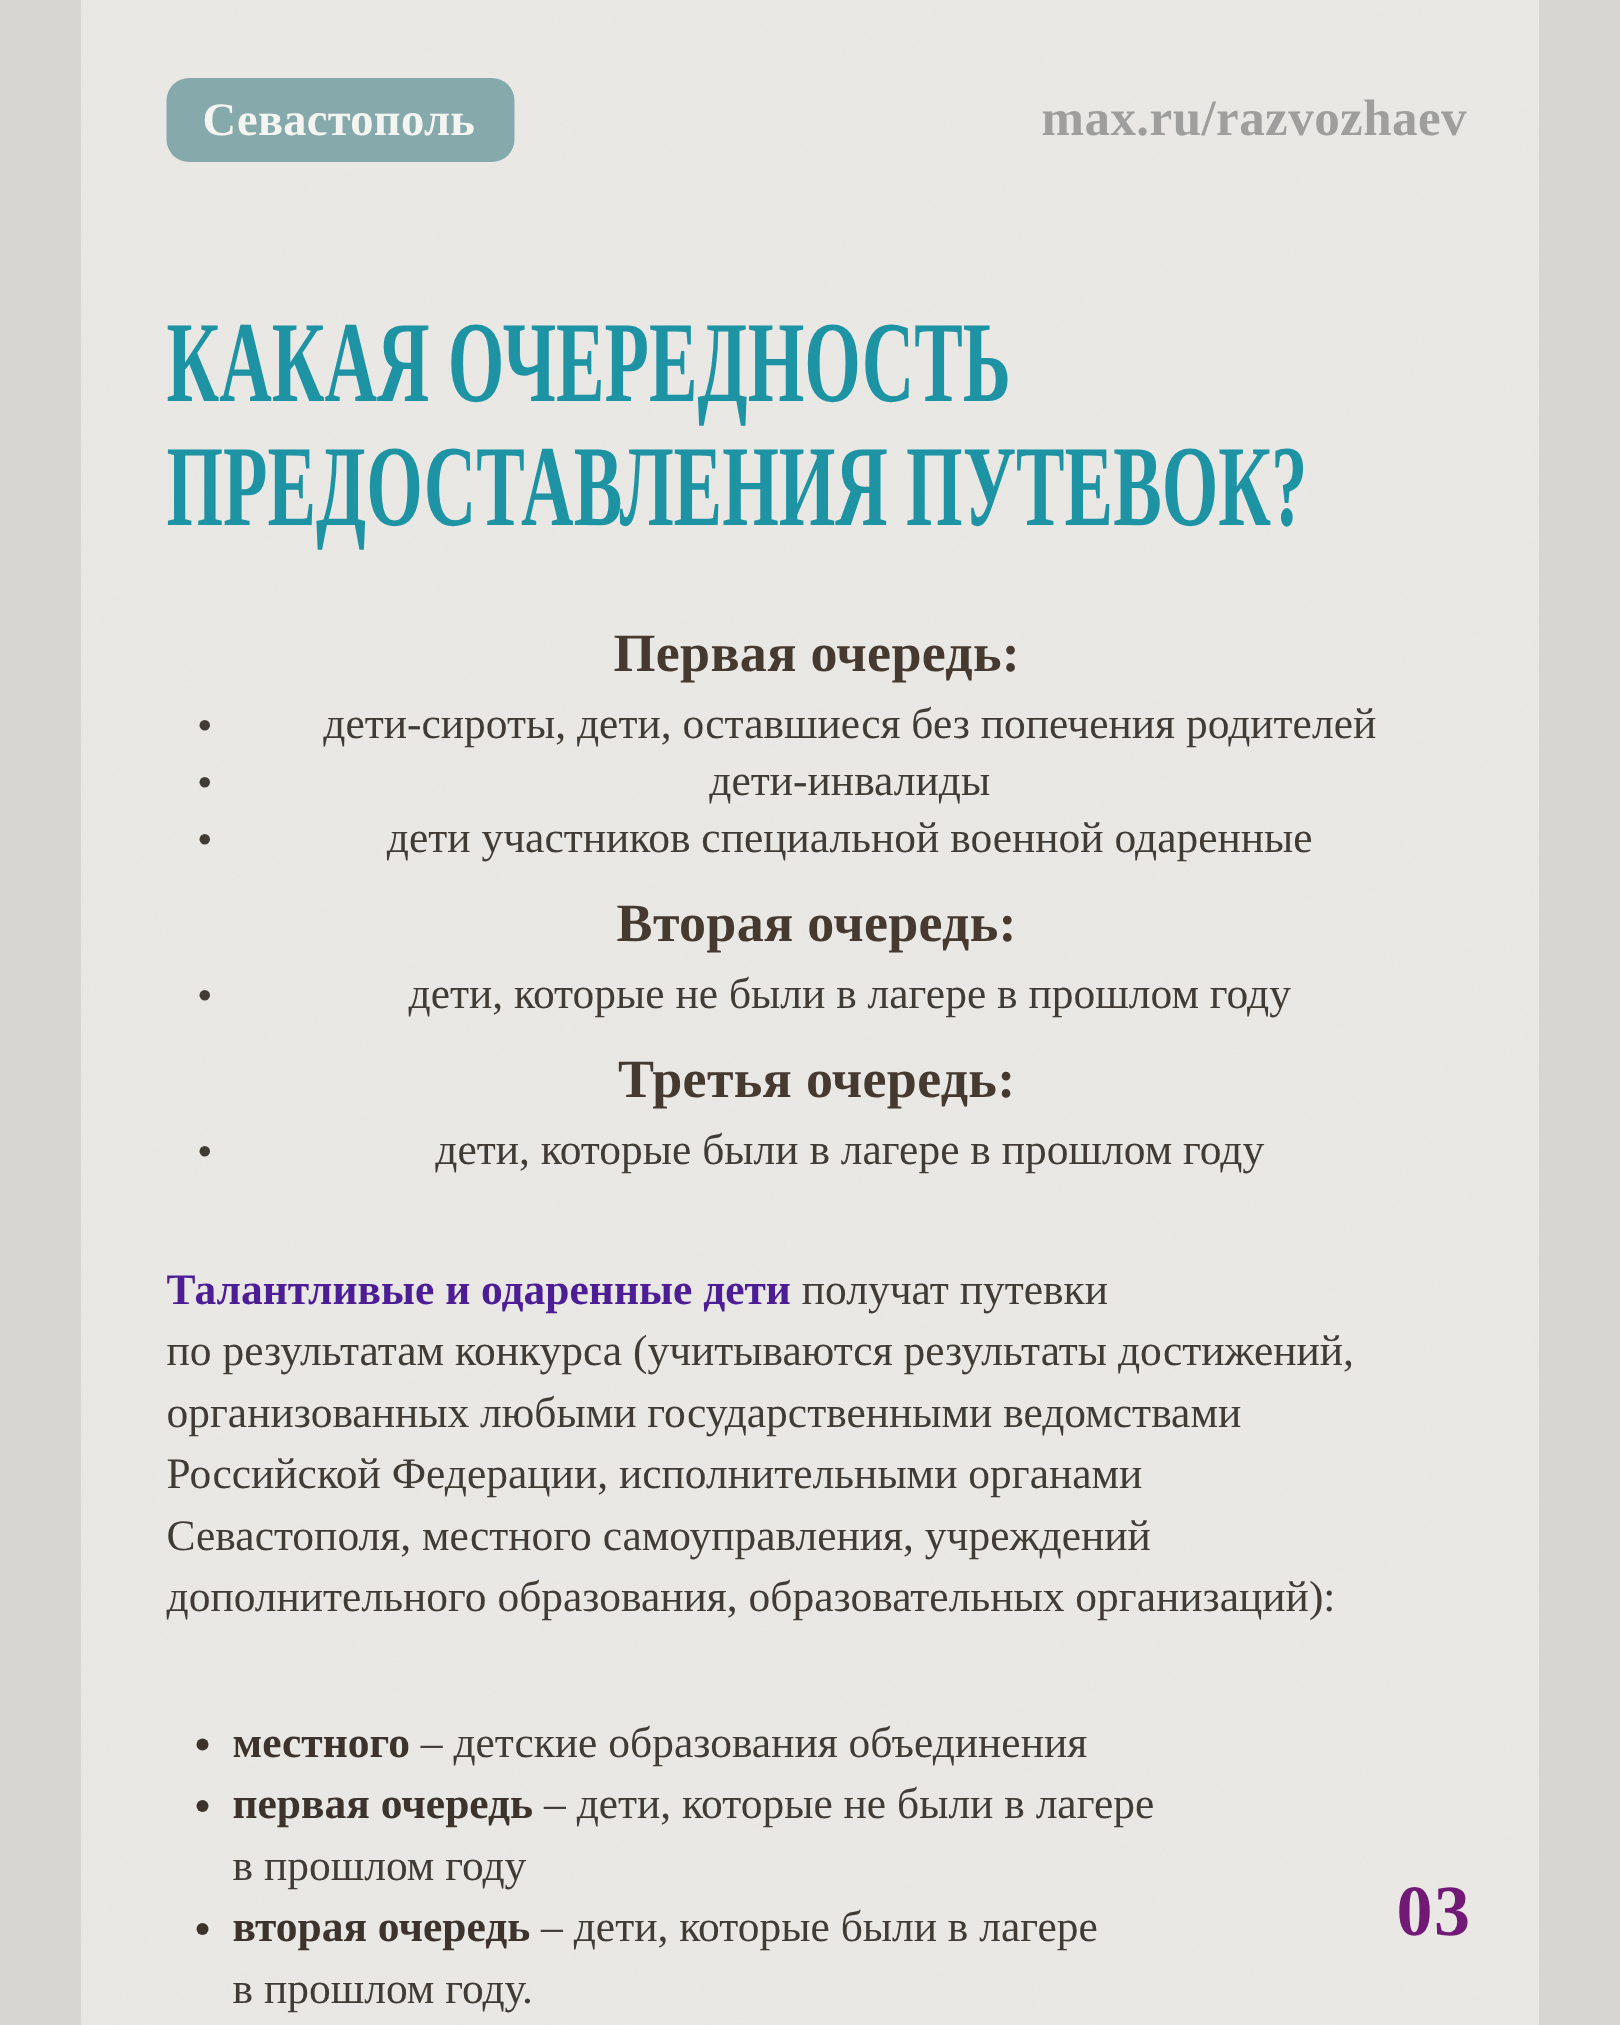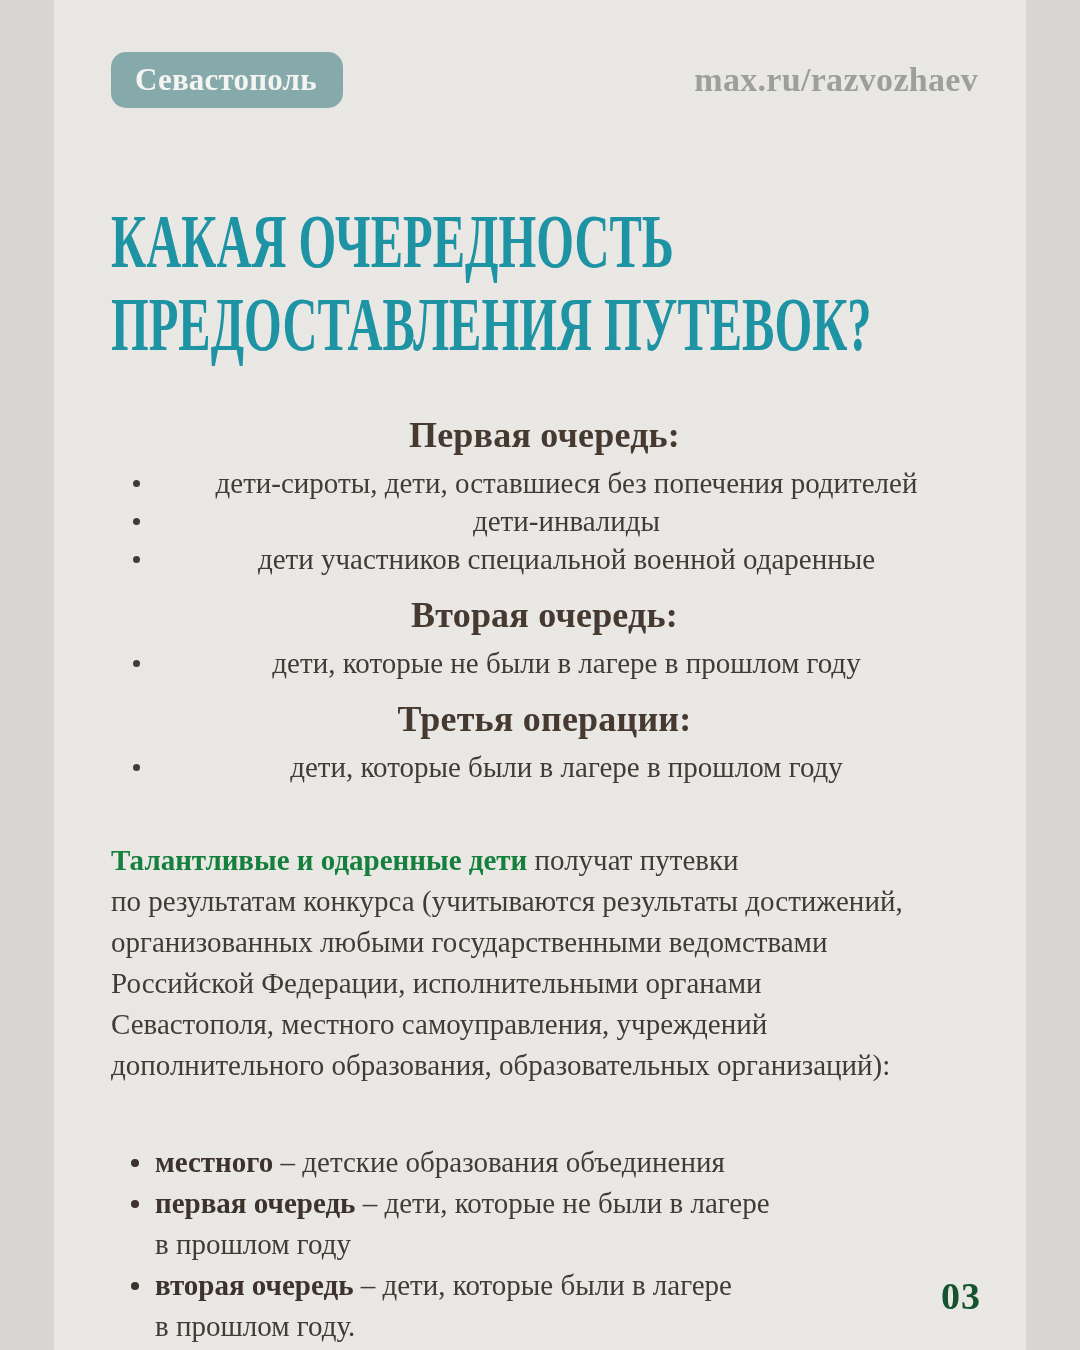--- a/index.html
+++ b/index.html
@@ -116,21 +116,21 @@
   
   .talented {
     margin-top: 54px;
     font-size: 29px;
     line-height: 41px;
     max-width: 990px;
     white-space: pre-line;
     color: #413b36;
   }
 
-  .talented b { color: #15803d; }
+  .talented b { color: #4c1d95; }
 
   
   ul.priority {
     list-style: none;
     margin-top: 56px;
     max-width: 900px;
   }
 
   ul.priority li {
     position: relative;
@@ -150,24 +150,24 @@
     border-radius: 50%;
     background: #3c332c;
   }
 
   ul.priority li b { color: #3c332c; }
 
   
   .page-number {
     position: absolute;
     right: 45px;
-    bottom: 32px;
-    font-size: 38px;
-    font-weight: 700;
-    color: #14532d;
+    bottom: 48px;
+    font-size: 48px;
+    font-weight: 700;
+    color: #701a75;
     z-index: 1;
     letter-spacing: 1px;
   }
 </style>
 </head>
 <body>
 
 <div class="page">
 
   <svg class="texture" xmlns="http://www.w3.org/2000/svg" width="1080" height="1350">
@@ -197,21 +197,21 @@
         <li><span class="dot"></span><span>дети-сироты, дети, оставшиеся без попечения родителей</span></li>
         <li><span class="dot"></span><span>дети-инвалиды</span></li>
         <li><span class="dot"></span><span>дети участников специальной военной одаренные</span></li>
       </ul>
 
       <h2 class="section-heading">Вторая очередь:</h2>
       <ul class="bullets">
         <li><span class="dot"></span><span>дети, которые не были в лагере в прошлом году</span></li>
       </ul>
 
-      <h2 class="section-heading">Третья операции:</h2>
+      <h2 class="section-heading">Третья очередь:</h2>
       <ul class="bullets">
         <li><span class="dot"></span><span>дети, которые были в лагере в прошлом году</span></li>
       </ul>
 
     </div>
 
     <p class="talented"><b>Талантливые и одаренные дети</b><span> получат путевки
 по результатам конкурса (учитываются результаты достижений,
 организованных любыми государственными ведомствами
 Российской Федерации, исполнительными органами

